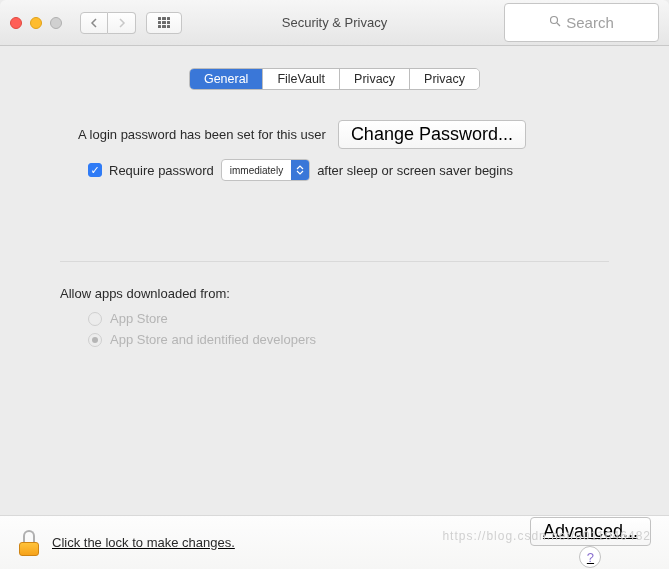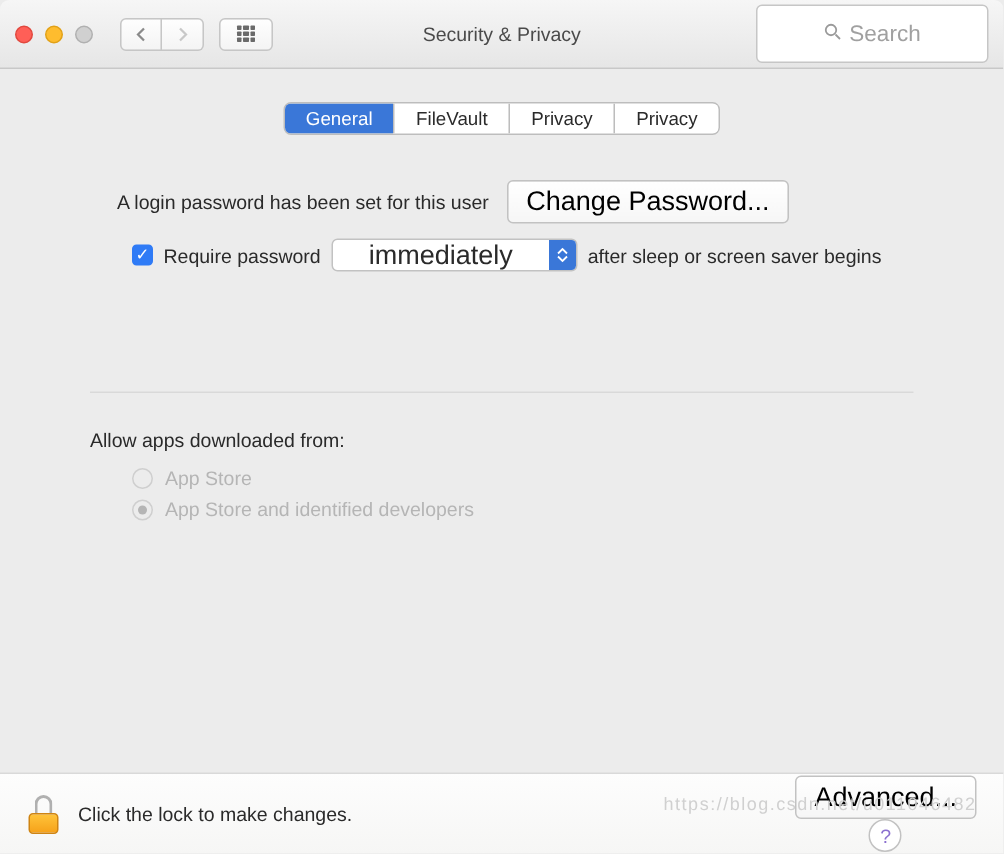--- a/index.html
+++ b/index.html
@@ -36,30 +36,30 @@
 .content { padding: 30px 60px 0 60px; }
 .row { display:flex; align-items:center; font-size:13px; color:#2a2a2a; margin-bottom:10px; }
 .row.indent { padding-left:28px; }
 .row.disabled { color:#b5b5b5; }
 .btn { background:linear-gradient(#fff,#f6f6f6); border:1px solid #c2c2c2; border-radius:4px; font-size:18px; padding:3px 12px; }
 .btn.disabled { color:#b5b5b5; }
 .checkbox { width:14px; height:14px; border:1px solid #bdbdbd; border-radius:3px; margin-right:7px; display:inline-flex; align-items:center; justify-content:center; background:#fff; flex-shrink:0;}
 .checkbox.checked { background:#2f7bf6; border-color:#2f7bf6; }
 .checkbox.checked::after { content:"✓"; color:#fff; font-size:11px; line-height:1; }
 .select { display:flex; align-items:center; border:1px solid #c2c2c2; border-radius:4px; height:22px; background:#fff; margin:0 7px; }
-.select .val { padding:0 24px; font-size:18px; }
+.select .val { padding:0 8px; font-size:10px; }
 .select .chev { width:18px; height:100%; background:#3a77d8; border-radius:0 3px 3px 0; display:flex; flex-direction:column; align-items:center; justify-content:center; }
 .select .chev svg { display:block; }
 
 .divider { border-top:1px solid #d9d9d9; margin:80px 0 24px 0; }
 
 .radio { width:14px; height:14px; border:1px solid #cfcfcf; border-radius:50%; margin-right:8px; display:inline-flex; align-items:center; justify-content:center; flex-shrink:0;}
 .radio.checked::after { content:""; width:6px; height:6px; background:#b5b5b5; border-radius:50%; }
 
-.footer { position:absolute; bottom:0; left:0; right:0; height:54px; border-top:1px solid #d9d9d9; display:flex; align-items:center; padding:0 18px; background:linear-gradient(#fdfdfd,#f6f6f5);}
+.footer { position:absolute; bottom:0; left:0; right:0; height:54px; border-top:1px solid #d9d9d9; display:flex; align-items:center; padding:0 18px; background:linear-gradient(#fdfdfd,#f6f6f5);text-decoration:underline;}
 .lockicon { width:22px; height:26px; margin-right:12px; position:relative; }
 .lockicon .body { width:20px; height:14px; background:linear-gradient(#ffc33a,#f6a21a); border:1px solid #cf8412; border-radius:3px; position:absolute; bottom:0; left:1px;}
 .lockicon .shackle { width:12px; height:12px; border:2px solid #b0b0b0; border-bottom:none; border-radius:7px 7px 0 0; position:absolute; top:0; left:5px;}
 .footer .msg { font-size:13px; color:#2a2a2a; }
 .footer .right { margin-left:auto; display:flex; align-items:center; gap:0;flex-direction:column; }
 .helpbtn { width:22px; height:22px; border:1px solid #c2c2c2; border-radius:50%; background:#fff; color:#8a6fcf; font-size:13px; display:flex; align-items:center; justify-content:center; }
 
 .watermark { position:absolute; right:18px; bottom:26px; color:#d0d0d0; font-size:12px; font-family:Arial; letter-spacing:1px; pointer-events:none; }
 </style>
 </head>

